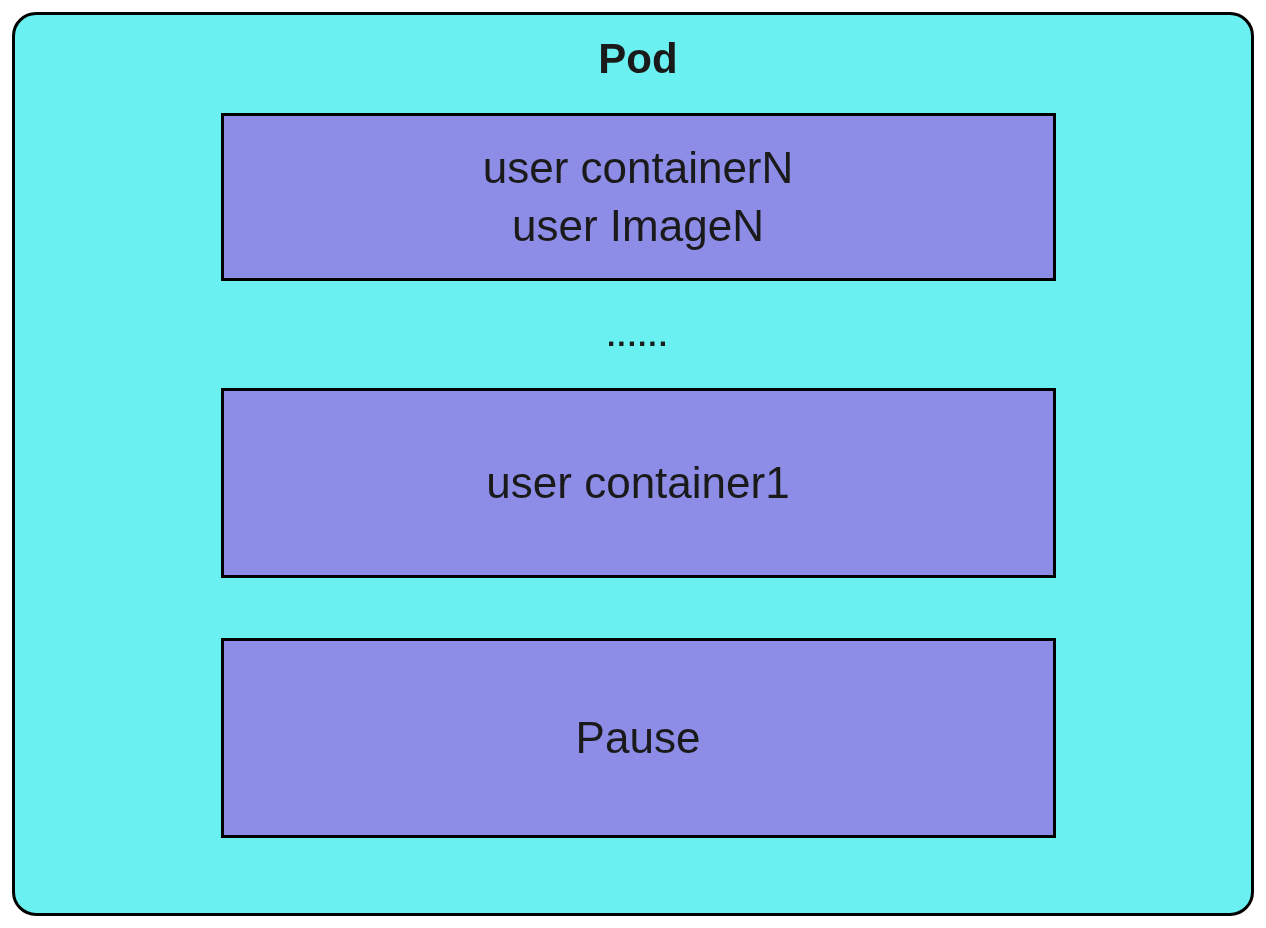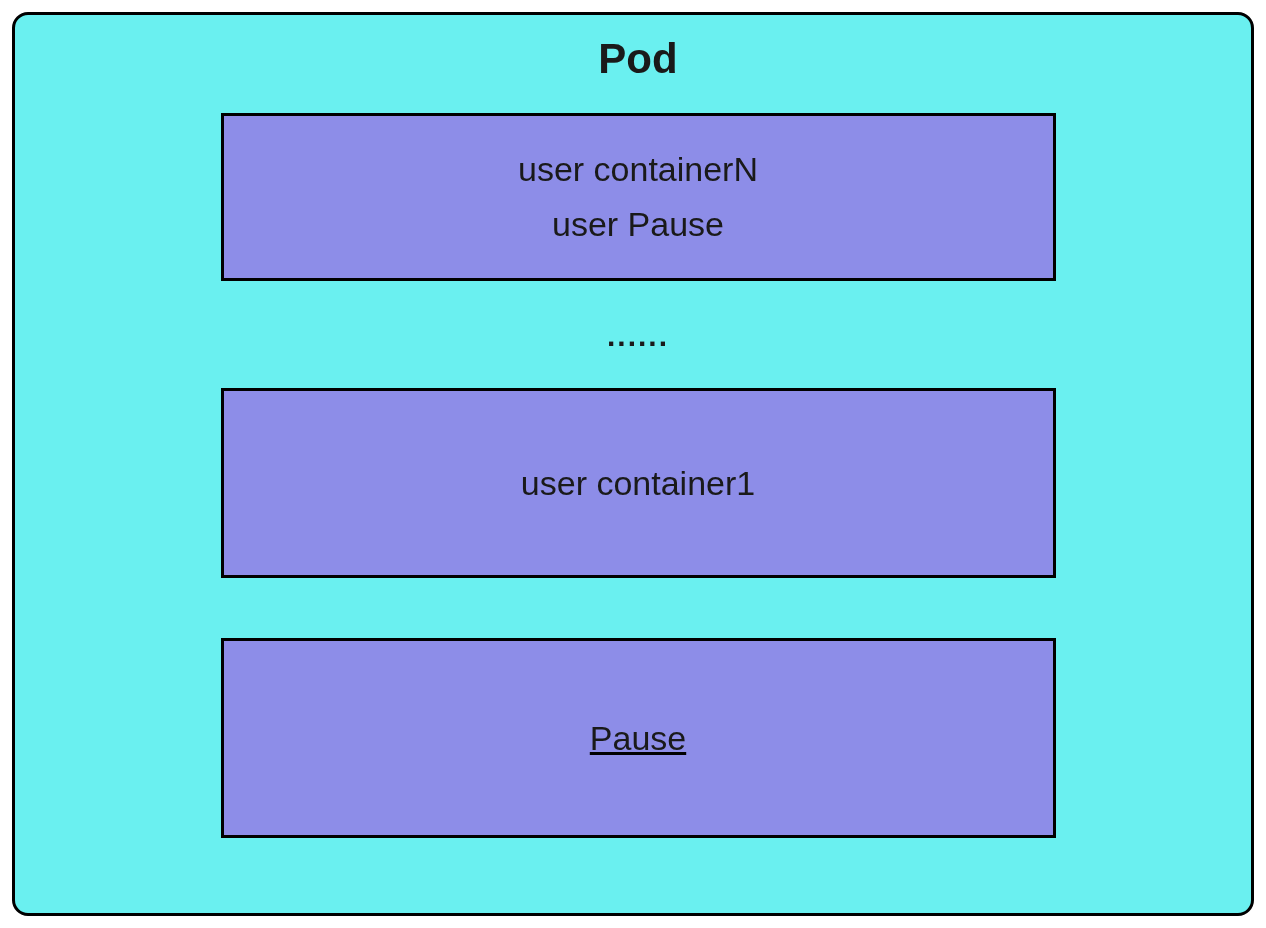--- a/index.html
+++ b/index.html
@@ -12,21 +12,21 @@
       background: #ffffff;
       width: 1266px;
       height: 928px;
       padding: 12px;
     }
     .pod-container {
       width: 100%;
       height: 100%;
       background: #6af0f0;
       border: 3px solid #000000;
-      border-radius: 16px;
+      border-radius: 24px;
       display: flex;
       flex-direction: column;
       align-items: center;
       padding: 20px 0 30px 10px;
     }
     .pod-title {
       font-size: 42px;
       font-weight: 700;
       color: #1a1a1a;
       margin-bottom: 30px;
@@ -45,45 +45,44 @@
       height: 168px;
       margin-bottom: 20px;
     }
     .box-1 {
       height: 190px;
       margin-bottom: 60px;
       gap: 30px;
     }
     .box-pause {
       height: 200px;
-      text-decoration: underline;
     }
     .box .line {
-      font-size: 34px;
+      font-size: 44px;
       font-weight: 400;
       color: #1a1a1a;
       text-align: center;
     }
     .ellipsis {
       font-size: 30px;
       font-weight: 700;
       color: #1a1a1a;
       margin: 18px 0 35px 0;
       letter-spacing: 2px;
     }
   </style>
 </head>
 <body>
 
 <div class="pod-container">
   <div class="pod-title">Pod</div>
 
   <div class="box box-n">
     <div class="line">user containerN</div>
-    <div class="line">user Pause</div>
+    <div class="line">user ImageN</div>
   </div>
 
   <div class="ellipsis">......</div>
 
   <div class="box box-1">
     <div class="line">user container1</div>
   </div>
 
   <div class="box box-pause">
     <div class="line">Pause</div>

